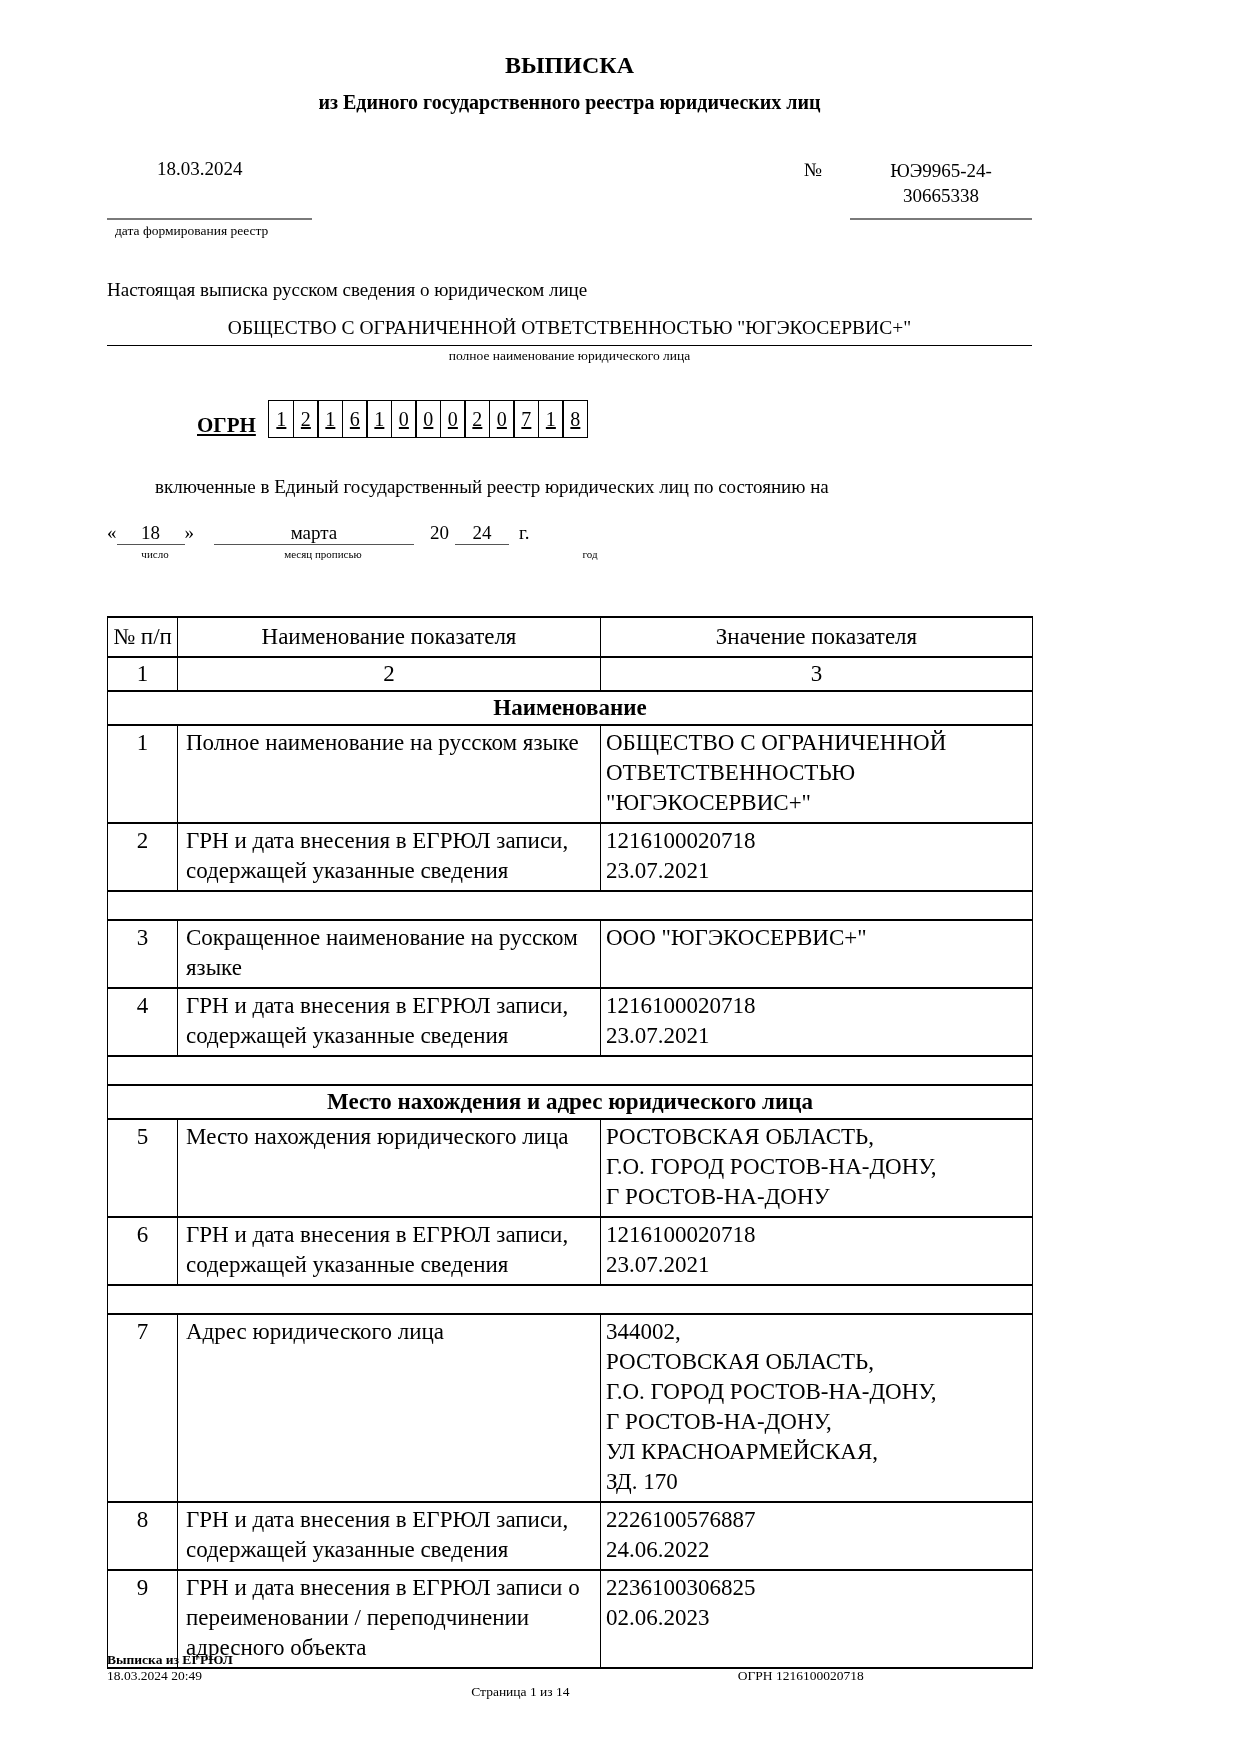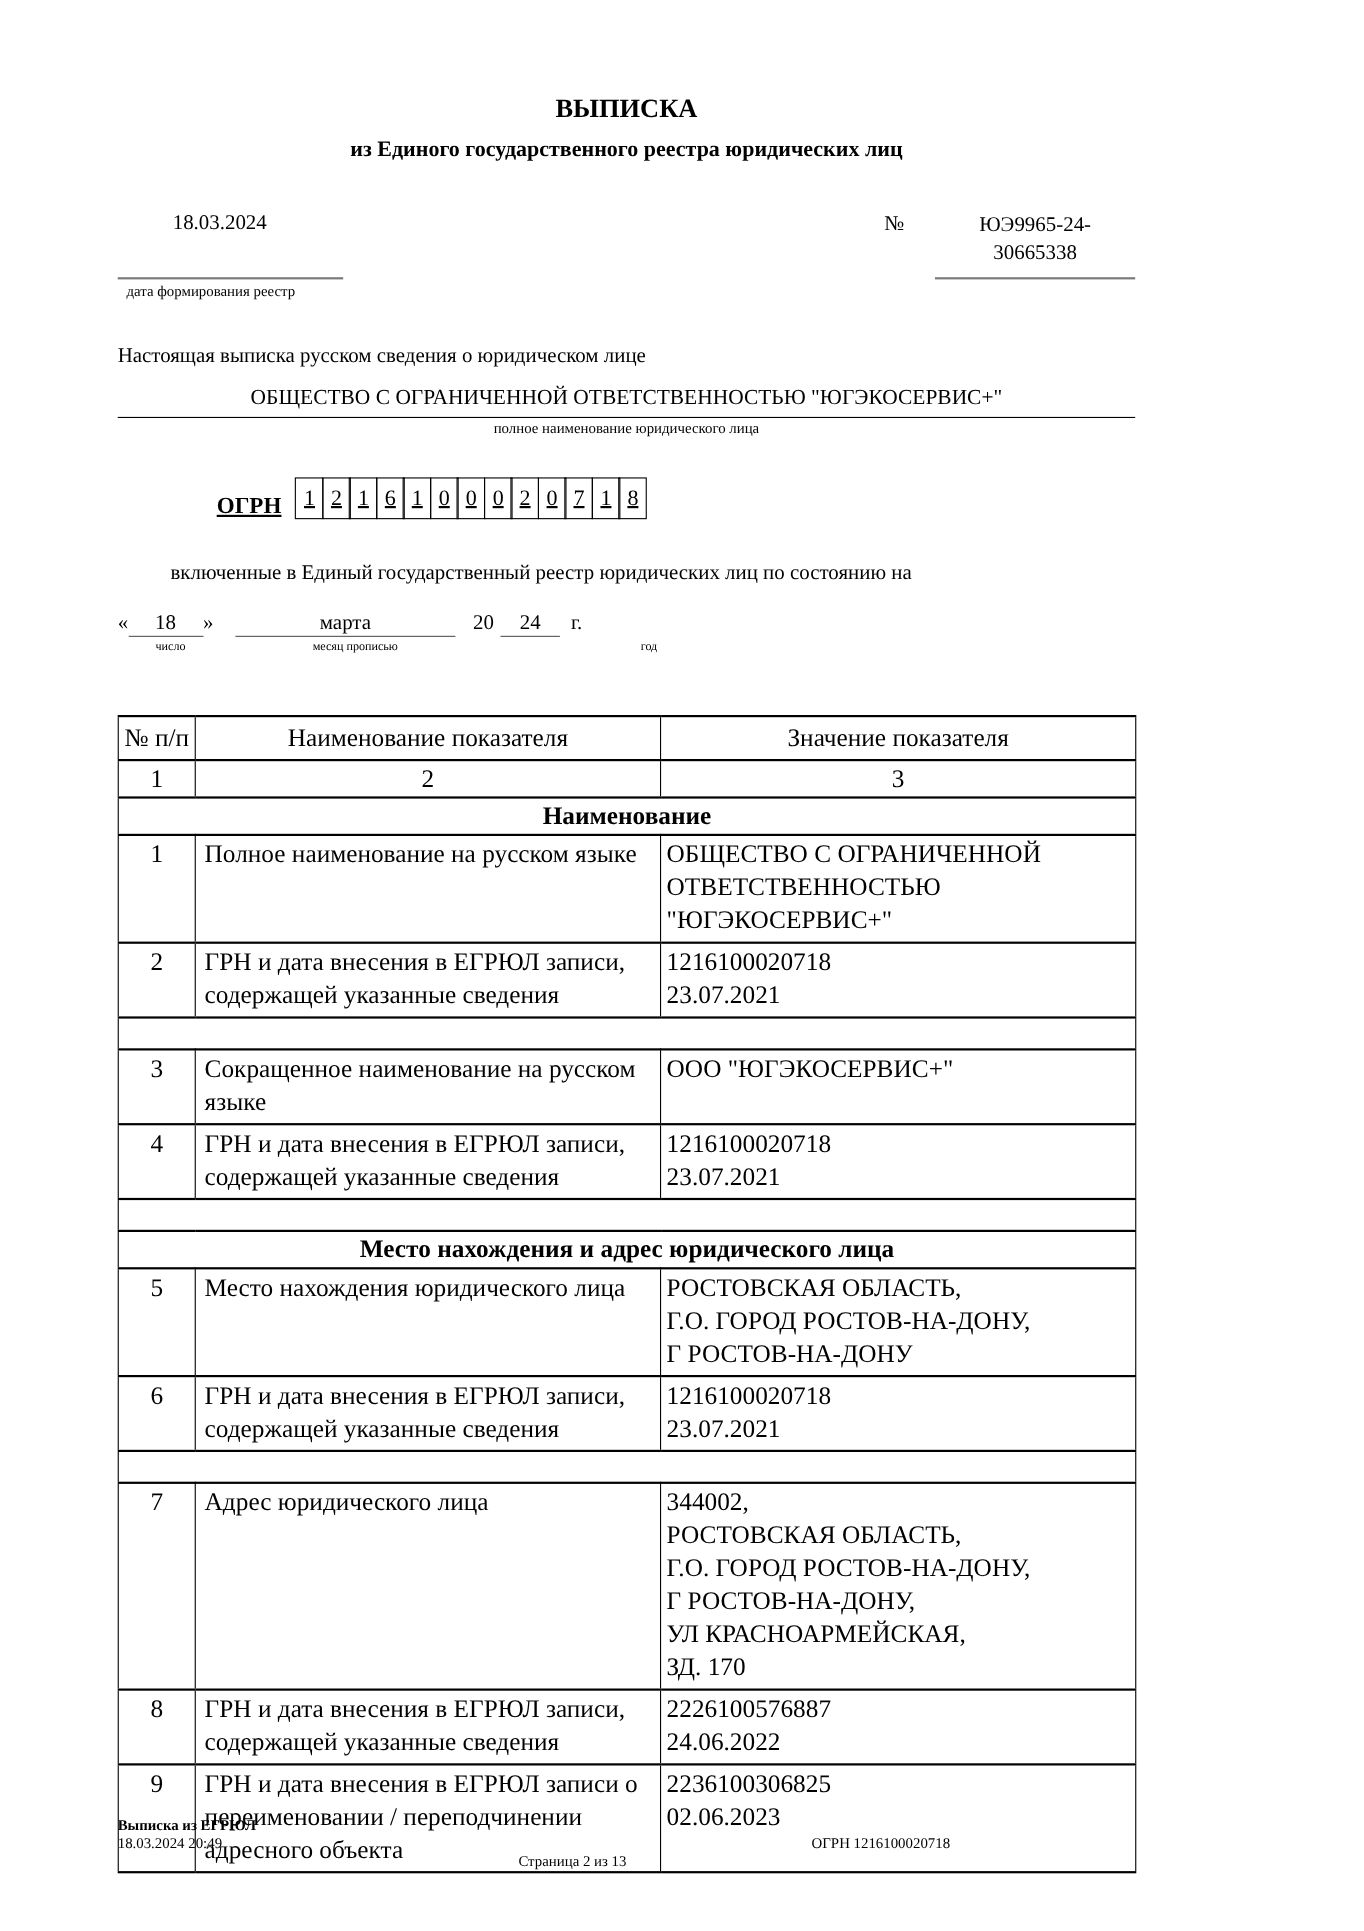--- a/index.html
+++ b/index.html
@@ -3,21 +3,21 @@
 <meta charset="utf-8">
 <style>
   * { box-sizing: border-box; margin: 0; padding: 0; }
   html, body { background: #ffffff; }
   body {
     width: 1240px; height: 1755px;
     font-family: "Liberation Serif", "DejaVu Serif", serif;
     color: #000;
     position: relative;
   }
-  .page { width: 925px; margin-left: 107px; padding-top: 86px; }
+  .page { width: 925px; margin-left: 107px; padding-top: 52px; }
 
   .doc-title { text-align: center; font-weight: bold; font-size: 24px; }
   .doc-subtitle { text-align: center; font-weight: bold; font-size: 20px; margin-top: 12px; }
 
   .ref-row { display: flex; justify-content: space-between; margin-top: 44px; }
   .form-date-block { width: 205px; }
   .form-date-box { height: 62px; border-bottom: 2.5px solid #7a7a7a; font-size: 19px; padding-left: 50px; }
   .form-date-caption { font-size: 13.5px; padding-left: 8px; margin-top: 3px; }
   .number-group { display: flex; align-items: flex-start; }
   .number-sign { font-size: 19px; margin-right: 28px; padding-top: 1px; }
@@ -220,14 +220,14 @@
   </table>
 
 </div>
 
 <div class="footer">
   <div class="footer-left">
     <div class="bold-line">Выписка из ЕГРЮЛ</div>
     <div>18.03.2024 20:49</div>
   </div>
   <div class="footer-center">ОГРН 1216100020718</div>
-  <div class="footer-right">Страница 2 из 13</div>
+  <div class="footer-right">Страница 1 из 14</div>
 </div>
 
 </body></html>

